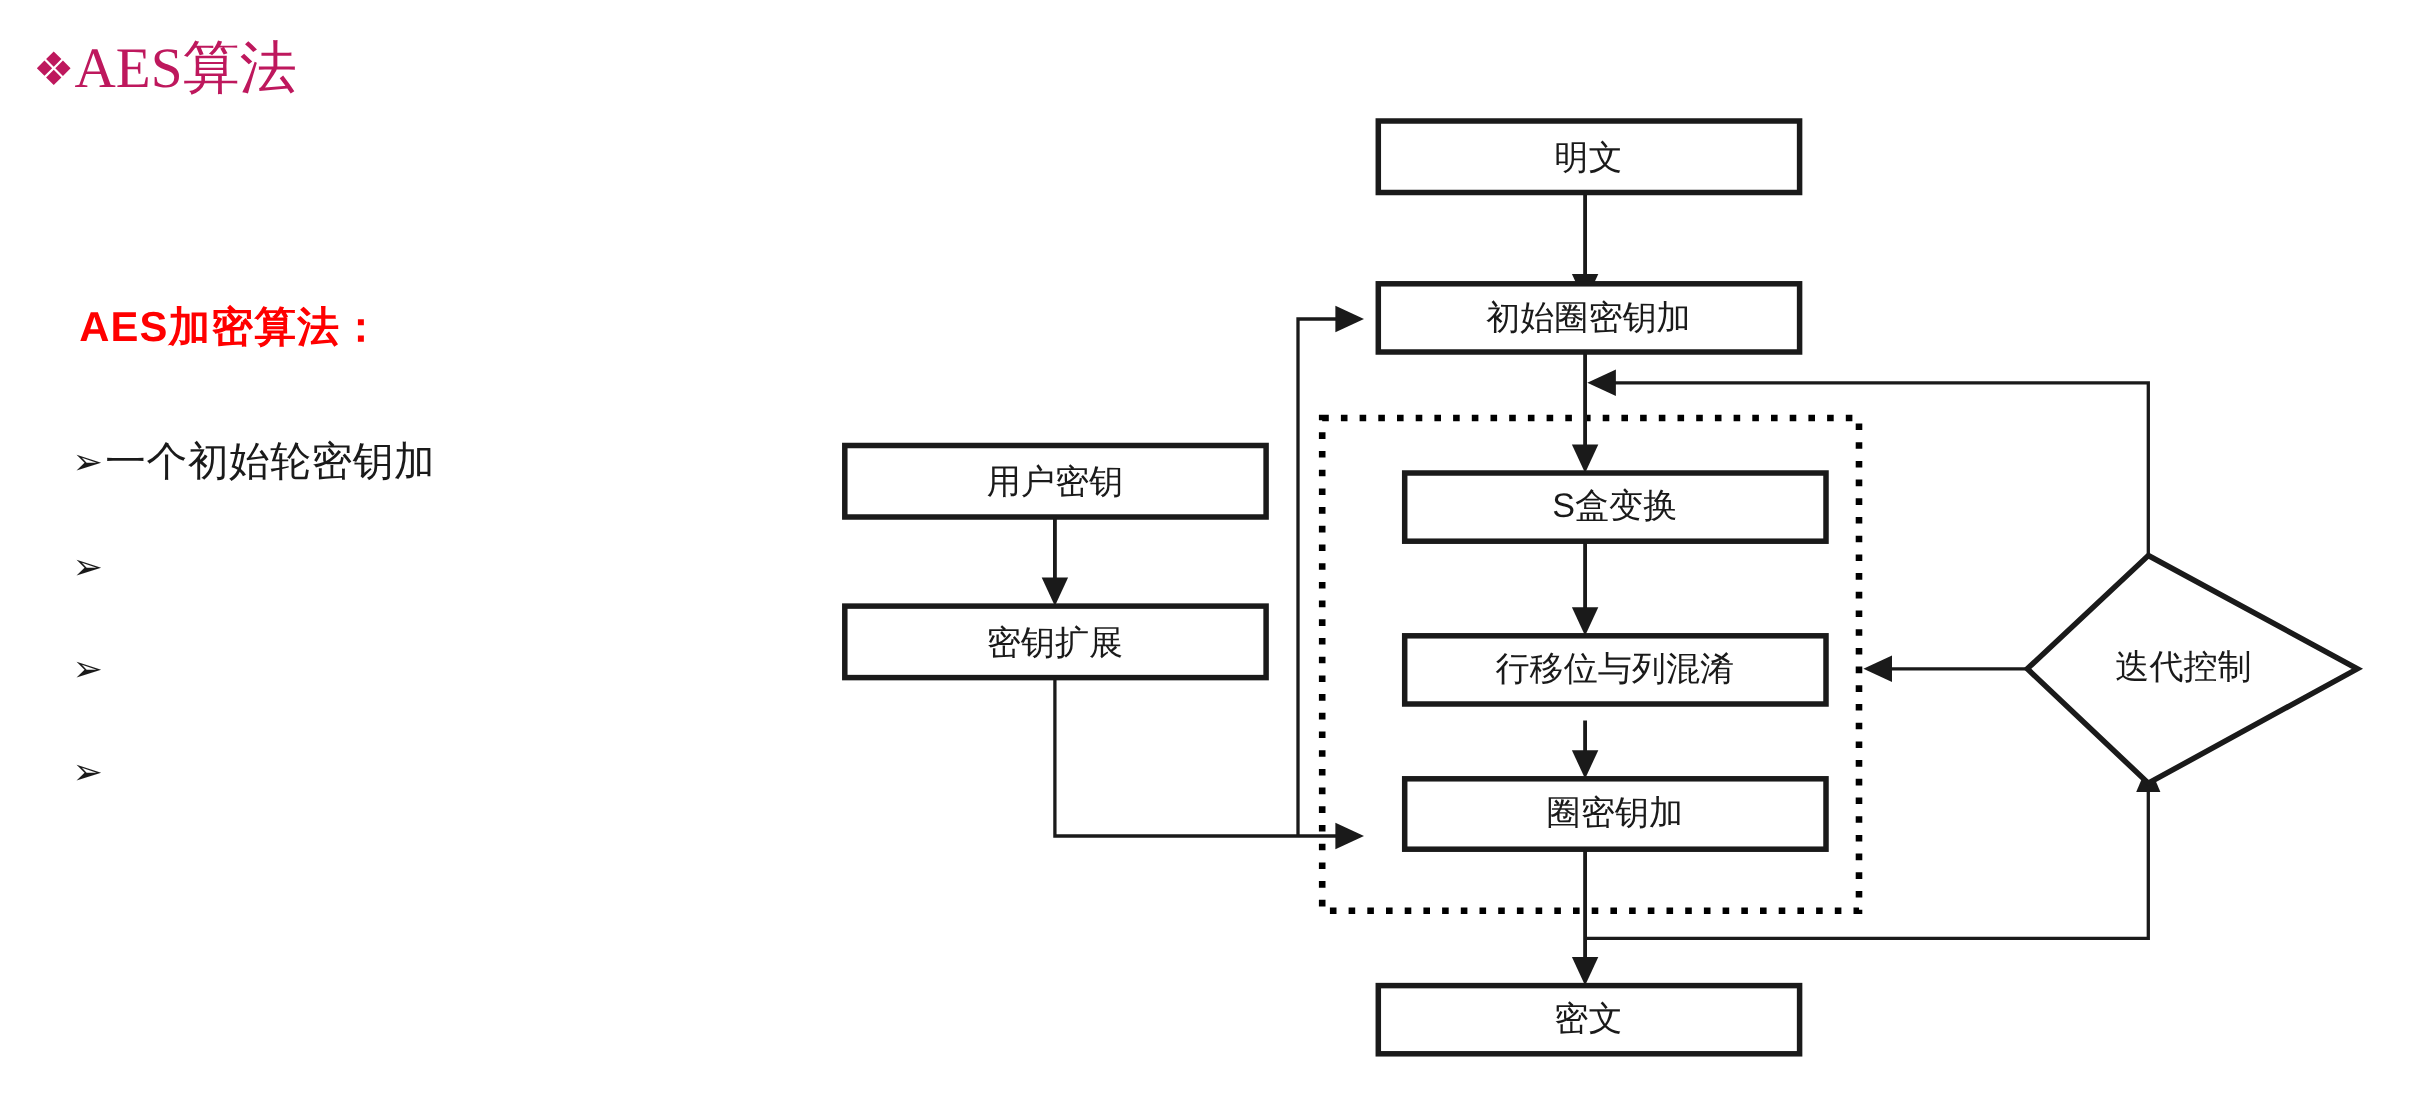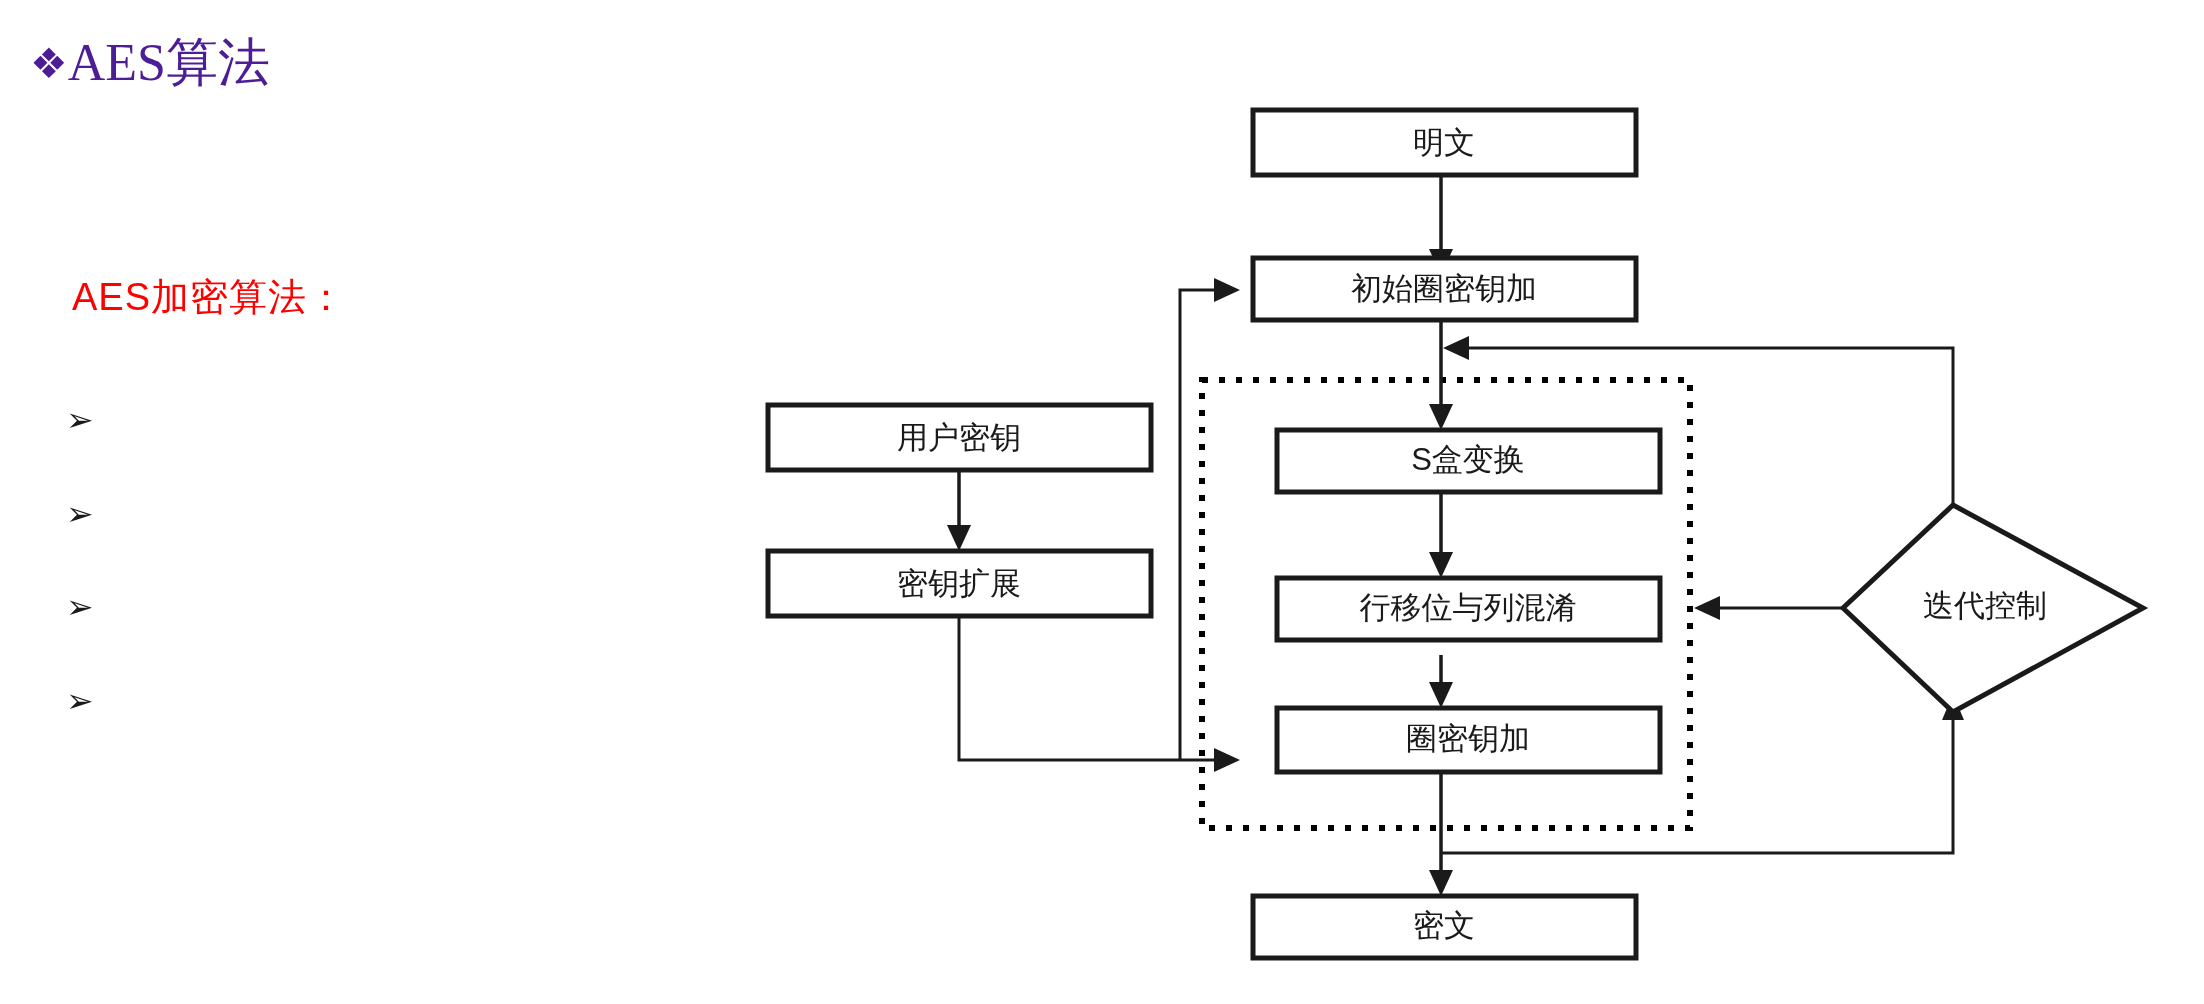--- a/index.html
+++ b/index.html
@@ -22,42 +22,42 @@
     left: 0;
     top: 0;
     width: 760px;
     height: 1004px;
   }
 
   #slide-title {
     position: absolute;
     left: 30px;
     top: 36px;
-    color: #4c1d95;
+    color: #be185d;
     font-family: "Liberation Serif", "DejaVu Serif", serif;
     font-size: 52px;
     line-height: 1.05;
     white-space: nowrap;
     font-weight: 400;
   }
   #slide-title .title-bullet {
     font-family: "DejaVu Sans", sans-serif;
     font-size: 42px;
     vertical-align: 2px;
   }
   #slide-title .title-text {
     letter-spacing: 0px;
   }
 
   #section-heading {
     position: absolute;
     left: 72px;
     top: 272px;
     color: #ff0000;
-    font-weight: normal;
+    font-weight: bold;
     font-size: 38px;
     white-space: nowrap;
     letter-spacing: 1px;
   }
 
   #bullet-list {
     position: absolute;
     left: 66px;
     top: 400px;
     width: 680px;
@@ -140,20 +140,21 @@
   <div id="slide-title">
     <span class="title-bullet">❖</span><span class="title-text">AES算法</span>
   </div>
 
   <div id="section-heading">AES加密算法：</div>
 
   <div id="bullet-list">
 
     <div class="bullet-item">
       <span class="bullet-marker">➢</span>
+      <span class="bullet-text">一个初始轮密钥加</span>
     </div>
 
     <div class="bullet-item">
       <span class="bullet-marker">➢</span>
     </div>
 
     <div class="bullet-item">
       <span class="bullet-marker">➢</span>
     </div>
 

